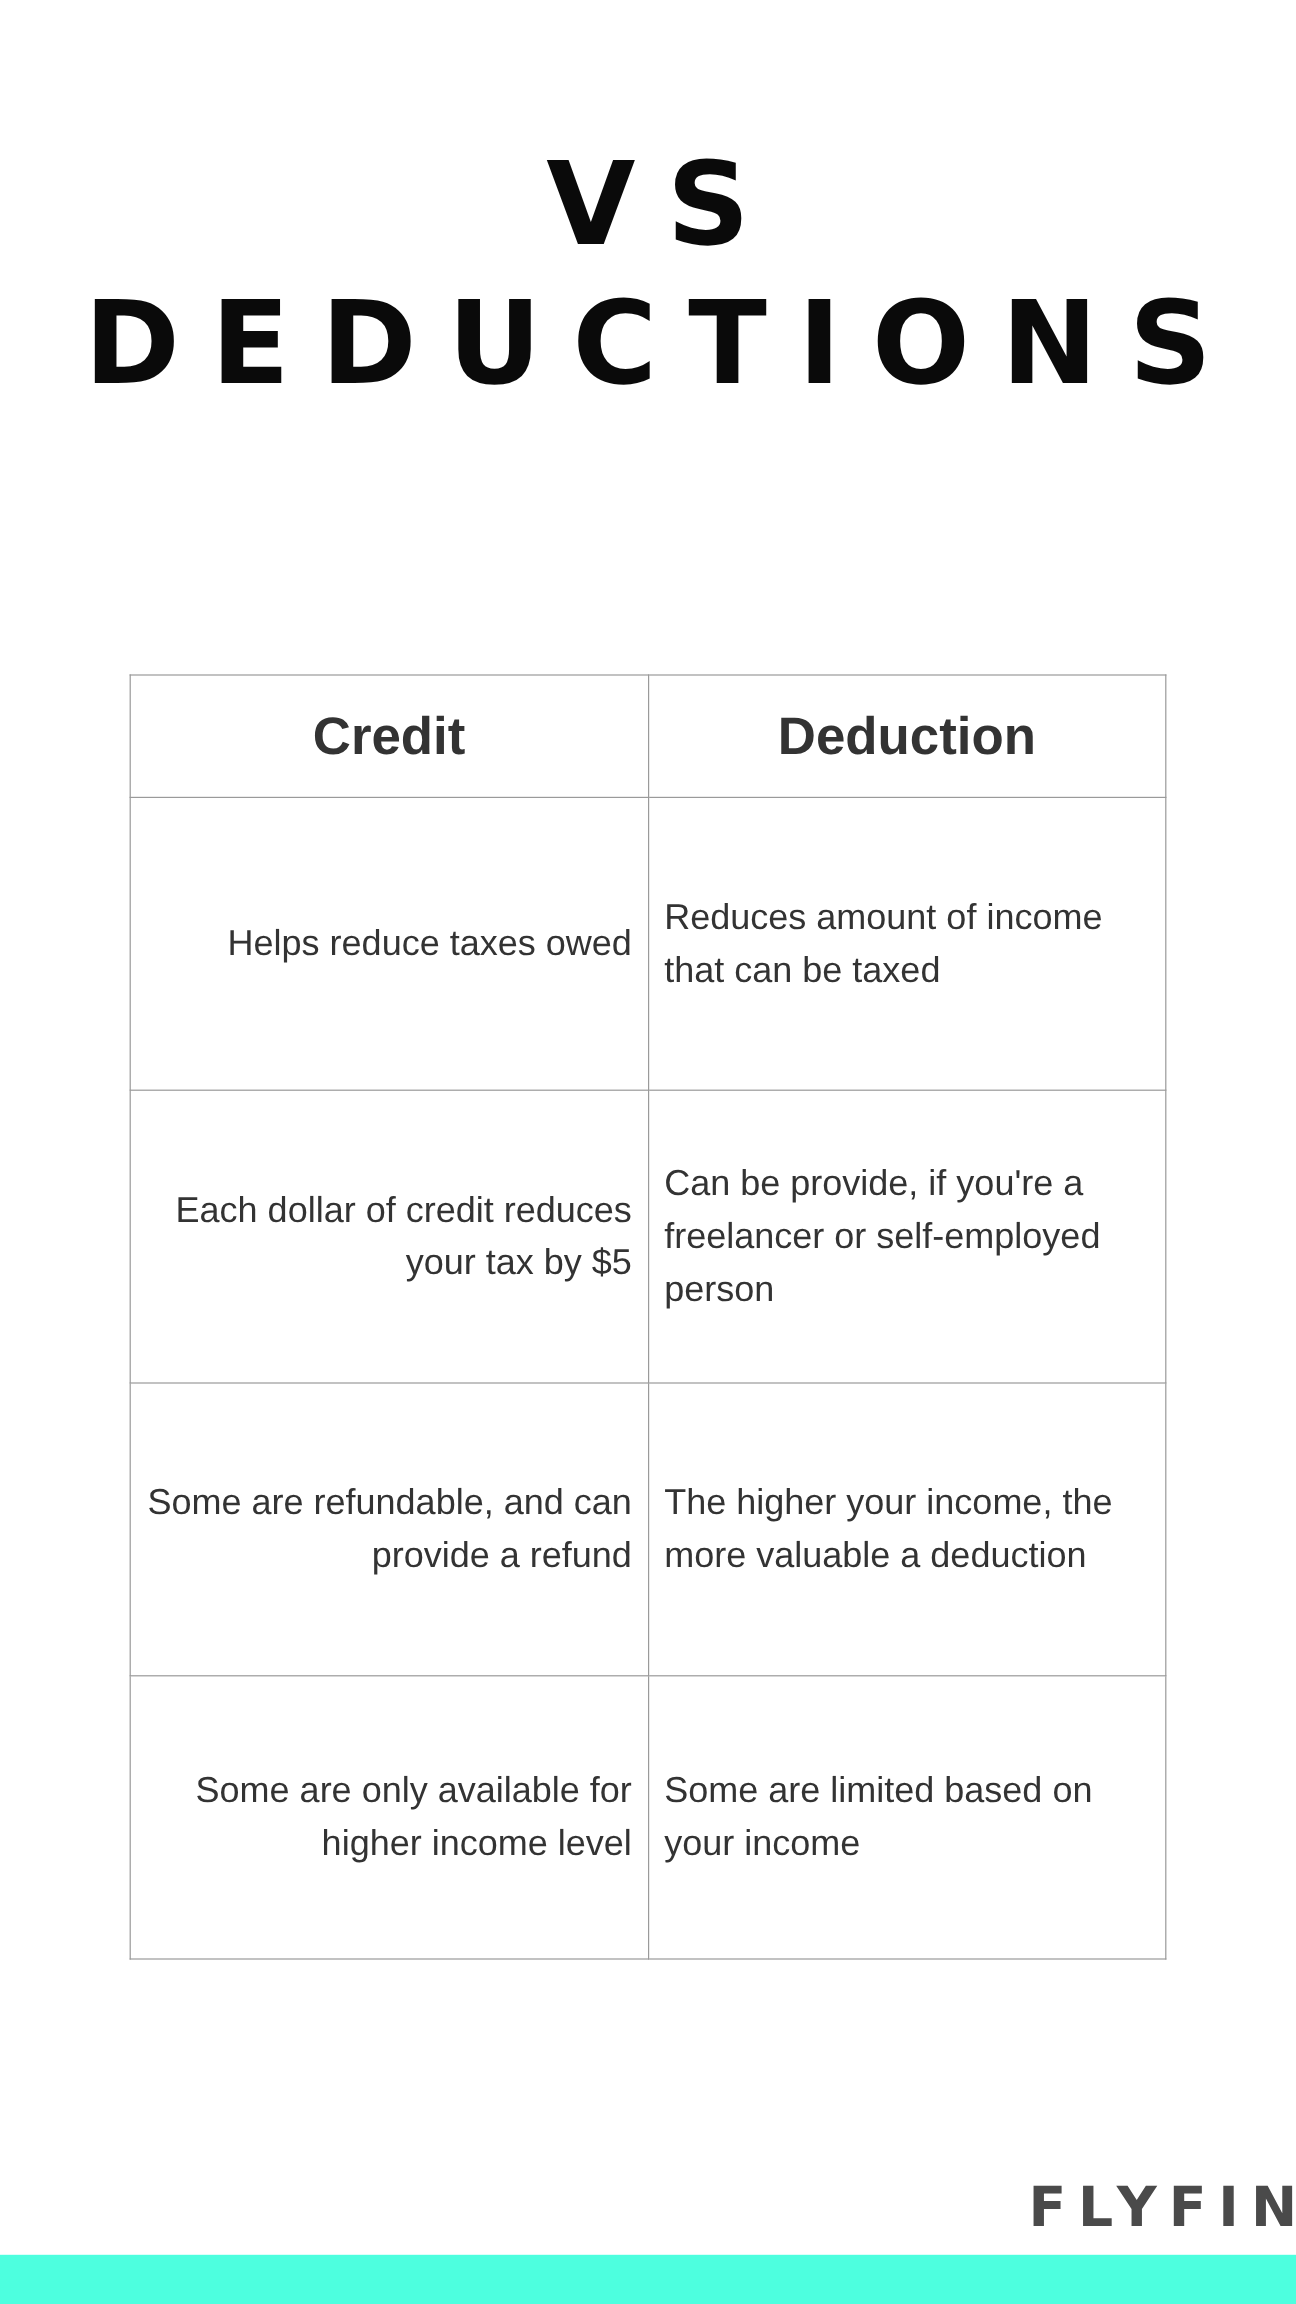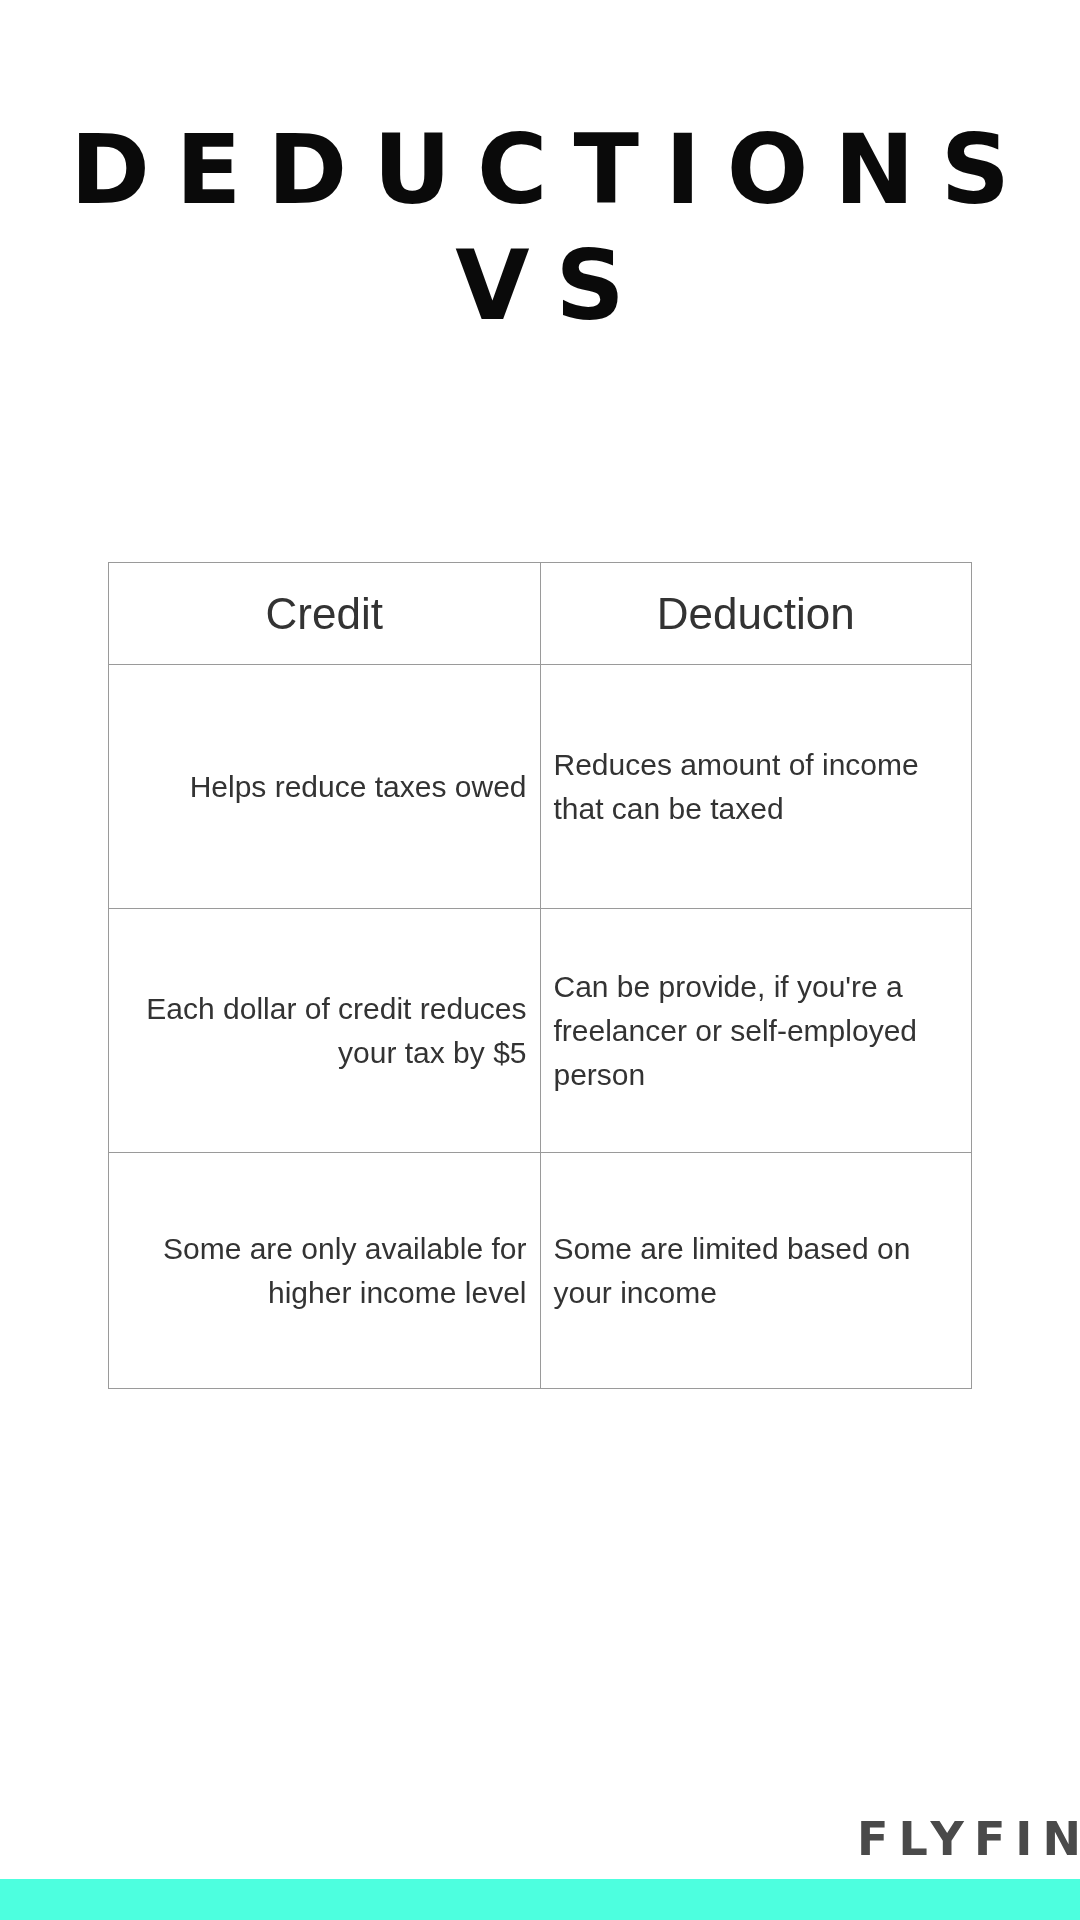--- a/index.html
+++ b/index.html
@@ -1,50 +1,54 @@
 <!DOCTYPE html>
 <html><head>
 <meta charset="utf-8">
 <style>
   html, body { margin:0; padding:0; }
   body { width:1080px; height:1920px; background:#ffffff; position:relative; overflow:hidden; font-family:"Liberation Sans", sans-serif; }
   .title { position:absolute; left:0; top:112px; width:1080px; text-align:center; color:#0a0a0a; font-family:"DejaVu Sans", sans-serif; font-weight:bold; font-size:96px; line-height:116px; letter-spacing:26px; }
   .title div { padding-left:26px; }
   .tbl { position:absolute; left:108px; top:562px; width:864px; border-collapse:collapse; table-layout:fixed; }
   .tbl td, .tbl th { border:1.5px solid #9a9a9a; color:#333333; padding:0 13px; vertical-align:middle; }
-  .tbl th { height:101px; font-weight:normal; font-size:44px; text-align:center; }
+  .tbl th { height:101px; font-weight:bold; font-size:44px; text-align:center; }
   .tbl td { font-size:30px; line-height:44px; }
   .tbl td.c { text-align:right; }
   .tbl td.l { text-align:left;margin-left:44px; }
   .r1 td { height:243px; } .r2 td { height:243px; } .r3 td { height:243px; } .r4 td { height:235px; }
   .logo { position:absolute; left:857px; top:1817px; font-family:"DejaVu Sans", sans-serif; font-size:46px; line-height:44px; letter-spacing:10px; color:#4a4a4a; font-weight:bold; }
   .bar { position:absolute; left:0; top:1879px; width:1080px; height:41px; }
 </style>
 </head>
 <body>
 
 <div class="title">
+  <div>VS</div>
   <div>DEDUCTIONS</div>
-  <div>VS</div>
 </div>
 
 <table class="tbl">
   <tbody>
       <tr>
     <th>Credit</th>
     <th>Deduction</th>
   </tr>
   <tr class="r1">
     <td class="c">Helps reduce taxes owed</td>
     <td class="l">Reduces amount of income that can be taxed</td>
   </tr>
   <tr class="r2">
     <td class="c">Each dollar of credit reduces your tax by $5</td>
     <td class="l">Can be provide, if you're a freelancer or self-employed person</td>
   </tr>
+  <tr class="r3">
+    <td class="c">Some are refundable, and can provide a refund</td>
+    <td class="l">The higher your income, the more valuable a deduction</td>
+  </tr>
   <tr class="r4">
     <td class="c">Some are only available for higher income level</td>
     <td class="l">Some are limited based on your income</td>
   </tr>
 </tbody>
   </table>
 
 <div class="logo">FLYFIN</div>
 <div class="bar" id="accentbar" style="background: rgb(77, 255, 223);"></div>
 

